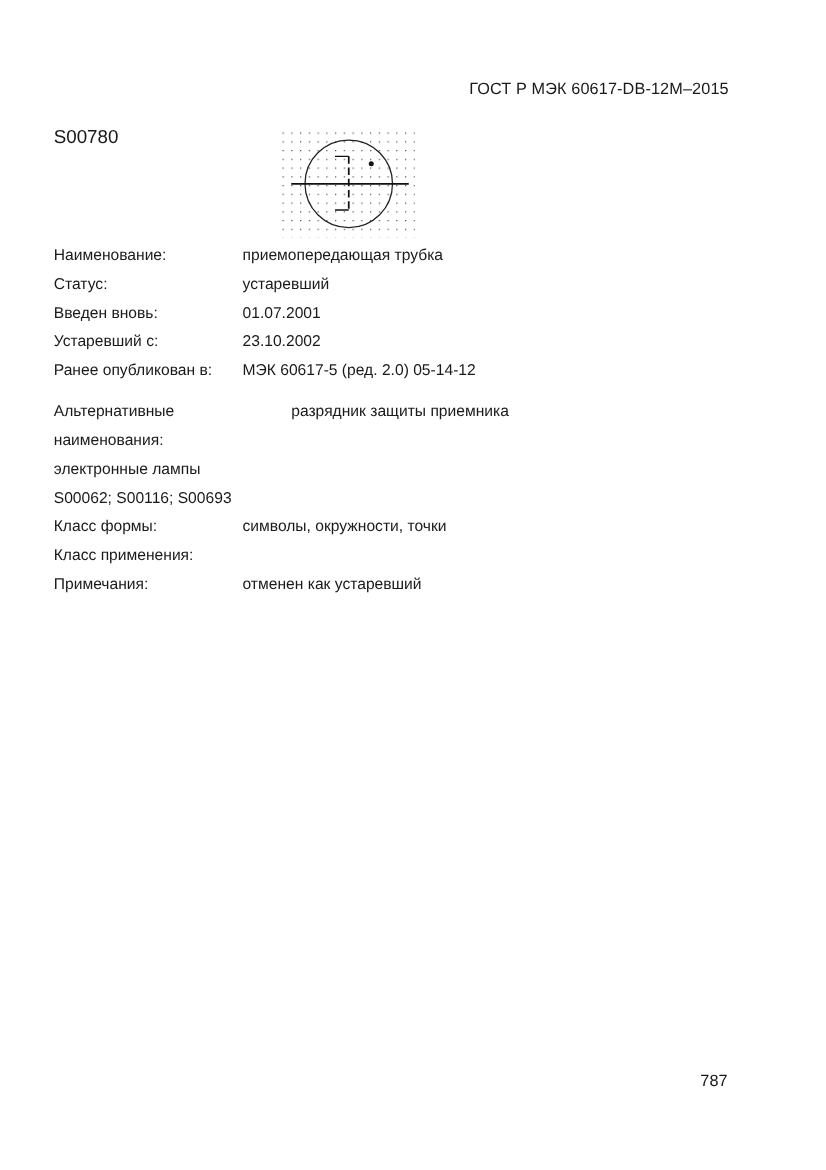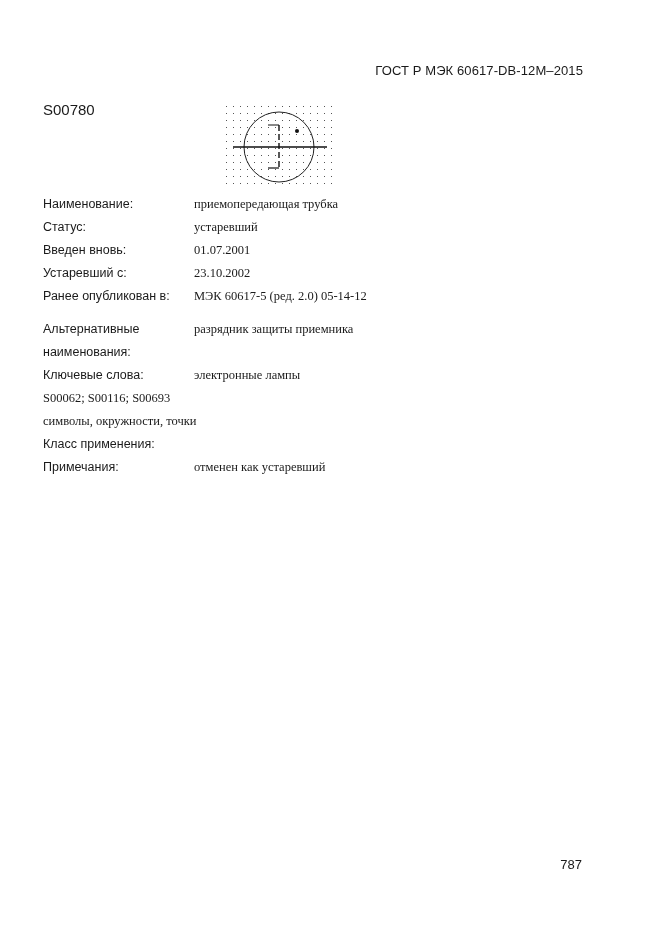--- a/index.html
+++ b/index.html
@@ -17,24 +17,24 @@
       font-size: 15px; font-weight: normal;
     }
     .symbol {
       position: absolute; left: 220px; top: 100px; width: 115px; height: 92px;
     }
     .props {
       position: absolute; left: 43px; top: 195px; width: 560px;
       font-size: 12.5px;
     }
     .row { display: flex; height: 23px; line-height: 18px; justify-content: space-between; }
-    .row.gap { margin-top: 10px; }
+    .row.gap { margin-top: 10px; gap: 39px; }
     .row.tall { height: 46px; }
     .lbl { width: 151px; flex: 0 0 151px; }
-    .val { flex: 1; font-family: Liberation Serif, serif; }
+    .val { flex: 1; }
     .lbl .l2 { display: block; margin-top: 5px; }
     .page-num {
       position: absolute; right: 79px; top: 857px; font-size: 13px;
     }
   </style>
 </head>
 <body>
 
 <div class="header-std">ГОСТ Р МЭК 60617-DB-12M–2015</div>
 
@@ -79,27 +79,27 @@
     <div class="val">МЭК 60617-5 (ред. 2.0) 05-14-12</div>
   </div>
   <div class="row gap tall">
     <div class="lbl">
       <span>Альтернативные</span>
       <span class="l2">наименования:</span>
     </div>
     <div class="val">разрядник защиты приемника</div>
   </div>
   <div class="row">
-    <div class="lbl">Ключевые слова:</div>
     <div class="val">электронные лампы</div>
   </div>
   <div class="row">
     <div class="val">S00062; S00116; S00693</div>
   </div>
   <div class="row">
+    <div class="lbl">Класс формы:</div>
     <div class="val">символы, окружности, точки</div>
   </div>
   <div class="row">
     <div class="lbl">Класс применения:</div>
   </div>
   <div class="row">
     <div class="lbl">Примечания:</div>
     <div class="val">отменен как устаревший</div>
   </div>
 </div>

